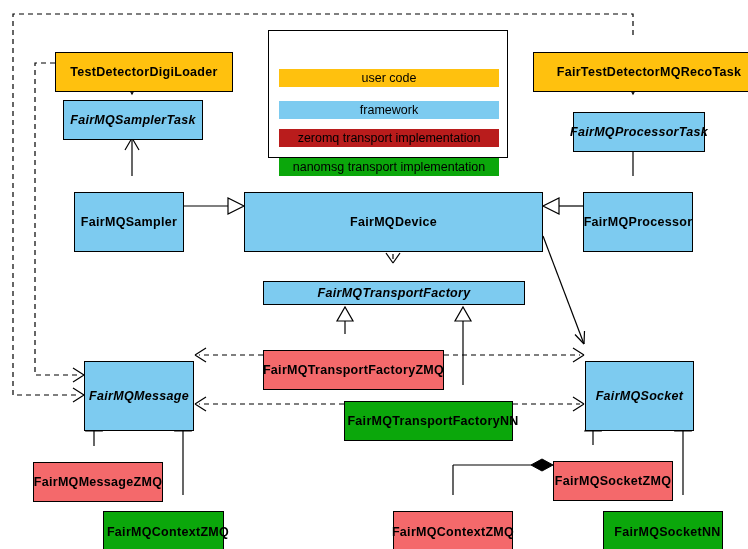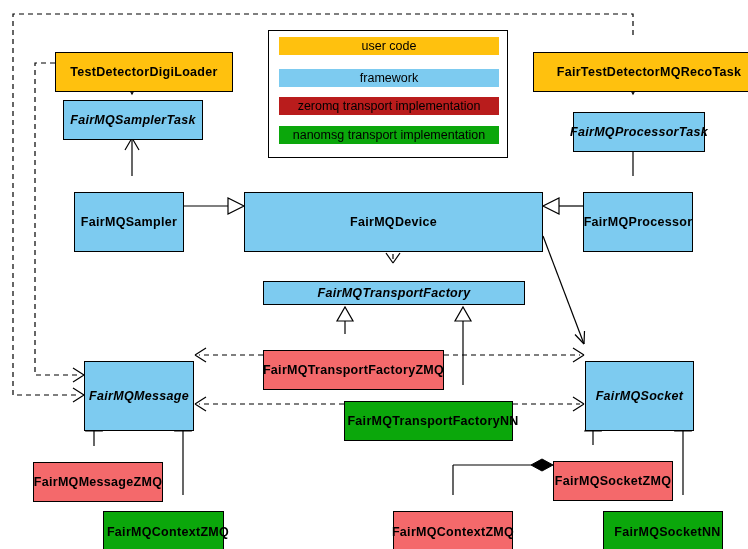--- a/index.html
+++ b/index.html
@@ -19,21 +19,21 @@
   .c-blue{background:#7DCBF0;}
   .c-red{background:#F4696B;}
   .c-green{background:#0BA70B;padding-left:9px;}
   #legend{
     position:absolute;left:268px;top:30px;width:240px;height:128px;
     box-sizing:border-box;border:1px solid #000;background:#fff;
   }
   .legend-bar{
     position:absolute;left:10px;width:220px;height:18px;
     display:flex;align-items:center;justify-content:center;
-    font-size:12.5px;font-weight:normal;color:#000;white-space:nowrap;
+    font-size:12.5px;font-weight:normal;color:#000;white-space:nowrap;margin-top:32px;
   }
   #edges{position:absolute;left:0;top:0;pointer-events:none;}
   #edges line,#edges path,#edges polyline{stroke:#000;fill:none;stroke-width:1.2;}
   #edges .dash{stroke-dasharray:5 4;}
   #edges polygon.tri{fill:#fff;stroke:#000;stroke-width:1.2;}
   #edges polygon.diamond{fill:#000;stroke:#000;}
 </style>
 </head>
 <body>
 

